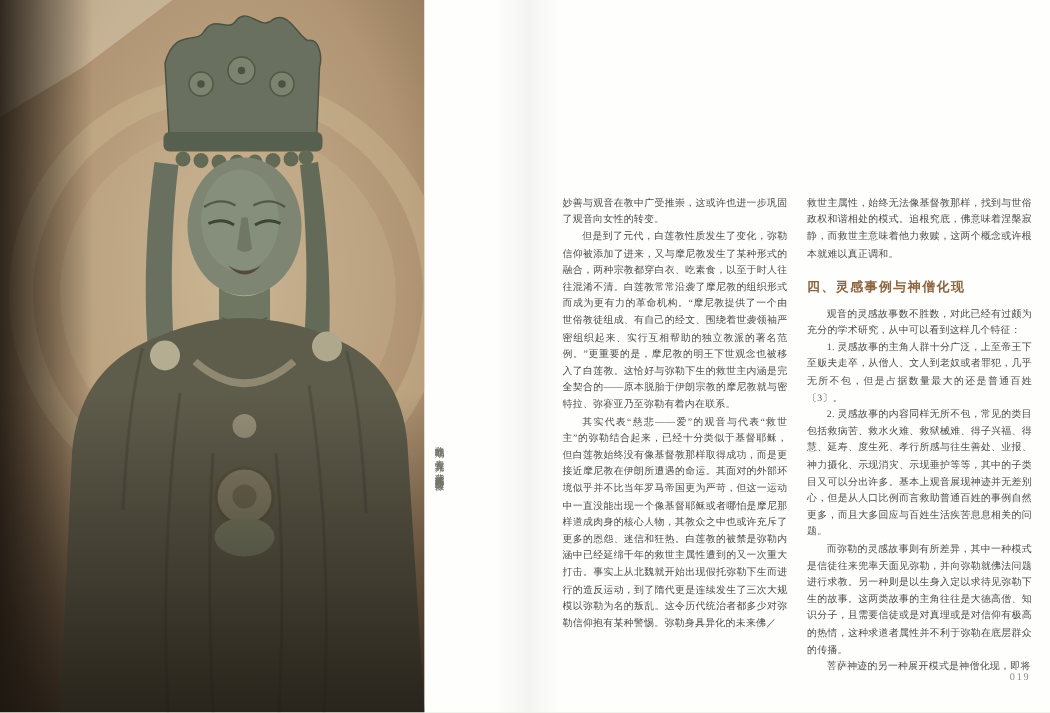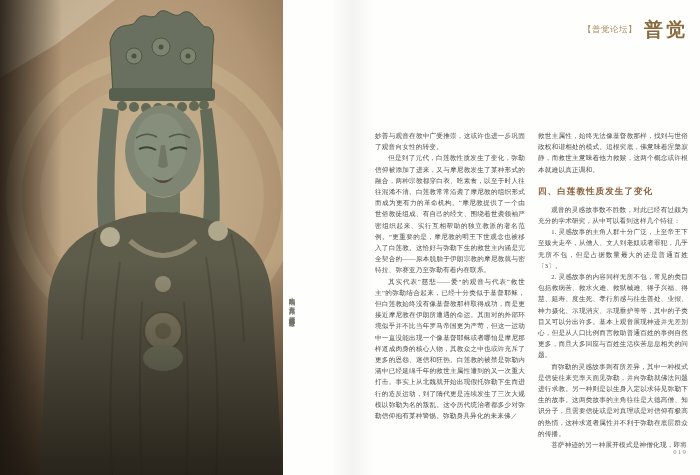--- a/index.html
+++ b/index.html
@@ -143,34 +143,30 @@
         <path d="M231,234 C238,262 242,302 244,342"></path>
       </g>
       <rect width="283" height="475" fill="url(#vign)"></rect>
     </svg>
   </div>
 
   <div class="photo-caption">北魏晚期　青州龙兴寺　背屏式佛菩萨立胁侍造像</div>
 
   <div class="gutter"></div>
 
-  <div class="page-header">
-    <span class="forum-tag">【普觉论坛】</span>
-    <span class="brand-title">普觉</span>
-  </div>
 
   <div class="columns">
     <div class="col">
         <p class="para">妙善与观音在教中广受推崇，这或许也进一步巩固了观音向女性的转变。</p>
         <p class="para ind">但是到了元代，白莲教性质发生了变化，弥勒信仰被添加了进来，又与摩尼教发生了某种形式的融合，两种宗教都穿白衣、吃素食，以至于时人往往混淆不清。白莲教常常沿袭了摩尼教的组织形式而成为更有力的革命机构。“摩尼教提供了一个由世俗教徒组成、有自己的经文、围绕着世袭领袖严密组织起来、实行互相帮助的独立教派的著名范例。”更重要的是，摩尼教的明王下世观念也被移入了白莲教。这恰好与弥勒下生的救世主内涵是完全契合的——原本脱胎于伊朗宗教的摩尼教就与密特拉、弥赛亚乃至弥勒有着内在联系。</p>
         <p class="para ind">其实代表“慈悲——爱”的观音与代表“救世主”的弥勒结合起来，已经十分类似于基督耶稣，但白莲教始终没有像基督教那样取得成功，而是更接近摩尼教在伊朗所遭遇的命运。其面对的外部环境似乎并不比当年罗马帝国更为严苛，但这一运动中一直没能出现一个像基督耶稣或者哪怕是摩尼那样道成肉身的核心人物，其教众之中也或许充斥了更多的恩怨、迷信和狂热。白莲教的被禁是弥勒内涵中已经延绵千年的救世主属性遭到的又一次重大打击。事实上从北魏就开始出现假托弥勒下生而进行的造反运动，到了隋代更是连续发生了三次大规模以弥勒为名的叛乱。这令历代统治者都多少对弥勒信仰抱有某种警惕。弥勒身具异化的未来佛／</p>
       </div>
     <div class="col">
         <p class="para">救世主属性，始终无法像基督教那样，找到与世俗政权和谐相处的模式。追根究底，佛意味着涅槃寂静，而救世主意味着他力救赎，这两个概念或许根本就难以真正调和。</p>
-        <h3 class="col-heading">四、白莲教性质发生了变化</h3>
+        <h3 class="col-heading">四、灵感事例与神僧化现</h3>
         <p class="para ind">观音的灵感故事数不胜数，对此已经有过颇为充分的学术研究，从中可以看到这样几个特征：</p>
         <p class="para ind">1. 灵感故事的主角人群十分广泛，上至帝王下至贩夫走卒，从僧人、文人到老奴或者罪犯，几乎无所不包，但是占据数量最大的还是普通百姓〔3〕。</p>
         <p class="para ind">2. 灵感故事的内容同样无所不包，常见的类目包括救病苦、救水火难、救狱械难、得子兴福、得慧、延寿、度生死、孝行所感与往生善处、业报、神力摄化、示现消灾、示现垂护等等，其中的子类目又可以分出许多。基本上观音展现神迹并无差别心，但是从人口比例而言救助普通百姓的事例自然更多，而且大多回应与百姓生活疾苦息息相关的问题。</p>
         <p class="para ind">而弥勒的灵感故事则有所差异，其中一种模式是信徒往来兜率天面见弥勒，并向弥勒就佛法问题进行求教。另一种则是以生身入定以求待见弥勒下生的故事。这两类故事的主角往往是大德高僧、知识分子，且需要信徒或是对真理或是对信仰有极高的热情，这种求道者属性并不利于弥勒在底层群众的传播。</p>
         <p class="para ind">菩萨神迹的另一种展开模式是神僧化现，即将</p>
       </div>
   </div>
 
   <div class="page-number">019</div>
 

